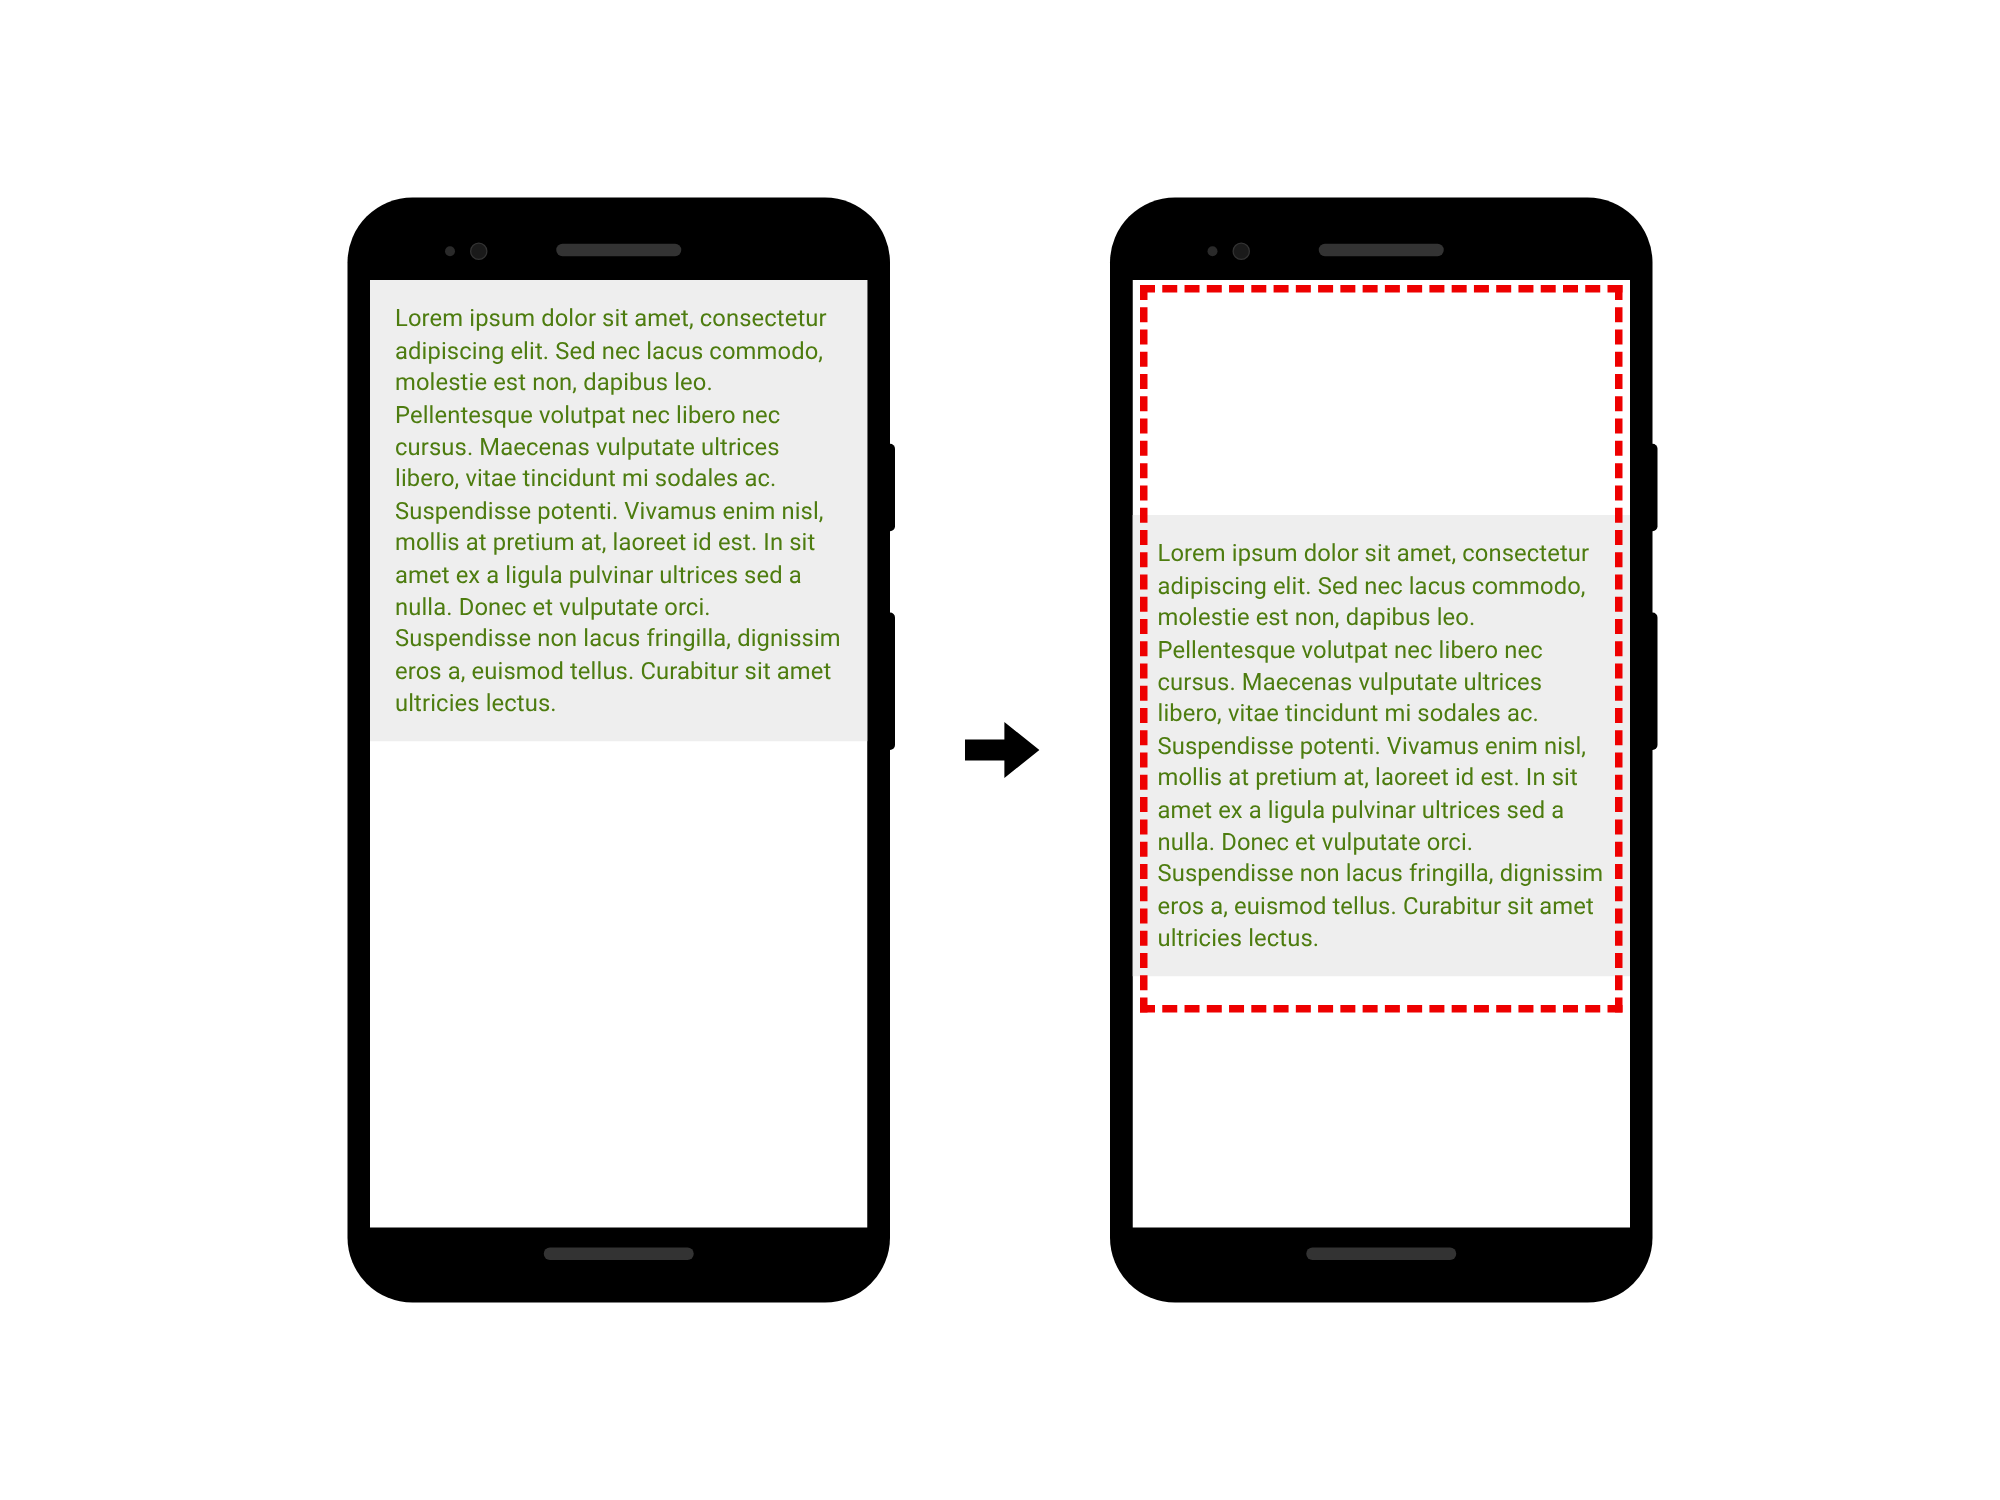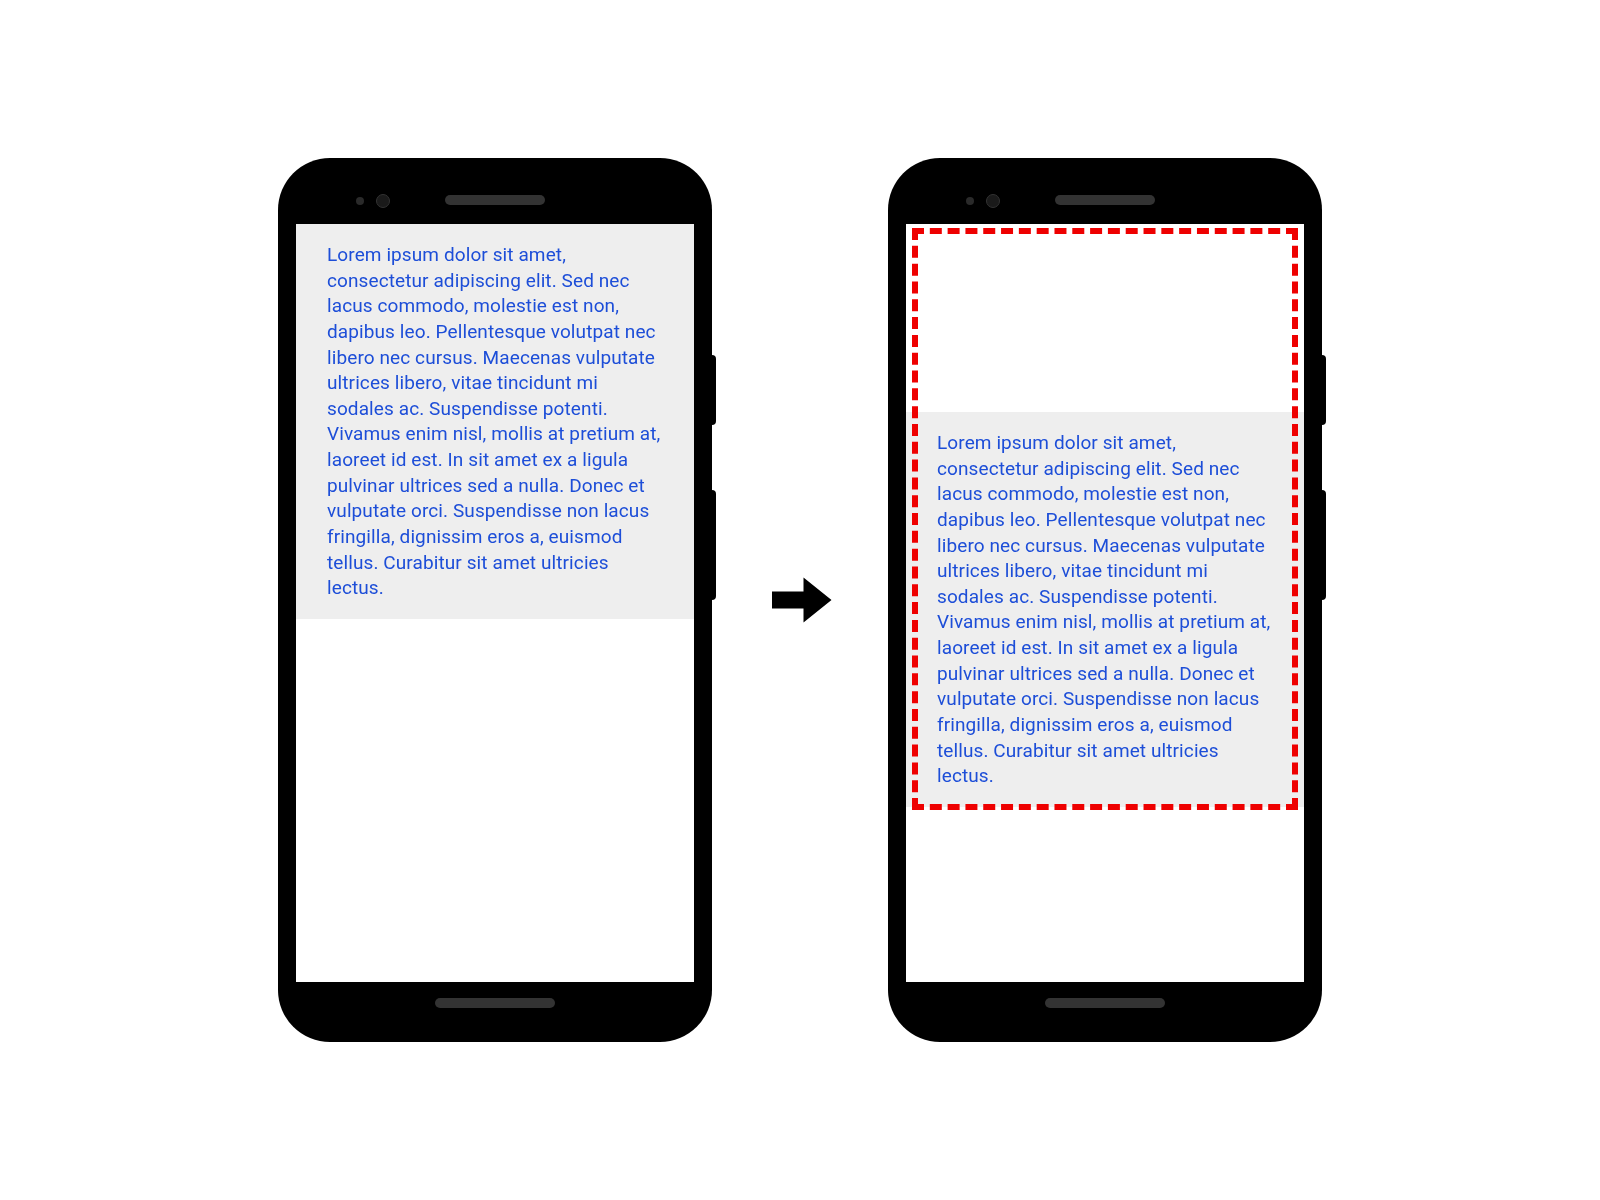--- a/index.html
+++ b/index.html
@@ -98,24 +98,24 @@
       position: absolute;
       right: -6px;
       top: 330px;
       width: 6px;
       height: 110px;
       background: #000;
       border-radius: 0 4px 4px 0;
     }
     .text-block {
       background: #eeeeee;
-      padding: 18px 31px;
+      padding: 18px 20px;
       font-size: 19px;
       line-height: 1.35;
-      color: #1d4ed8;
+      color: #4d7c0f;
       letter-spacing: 0.1px;
     }
     .text-block-left {
       position: absolute;
       top: 0;
       left: 0;
       right: 0;
     }
     .text-block-right {
       position: absolute;

